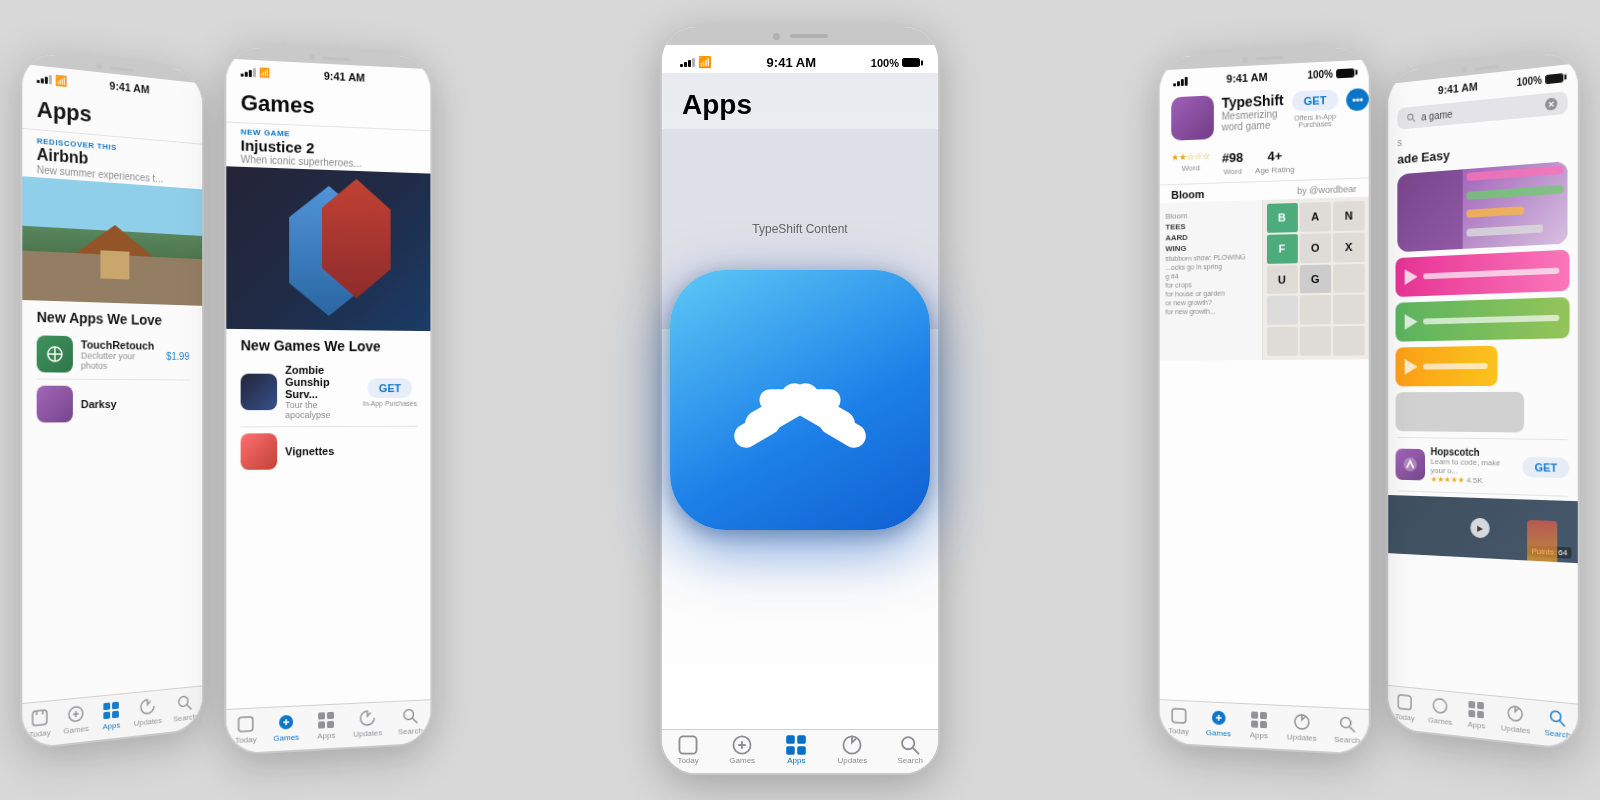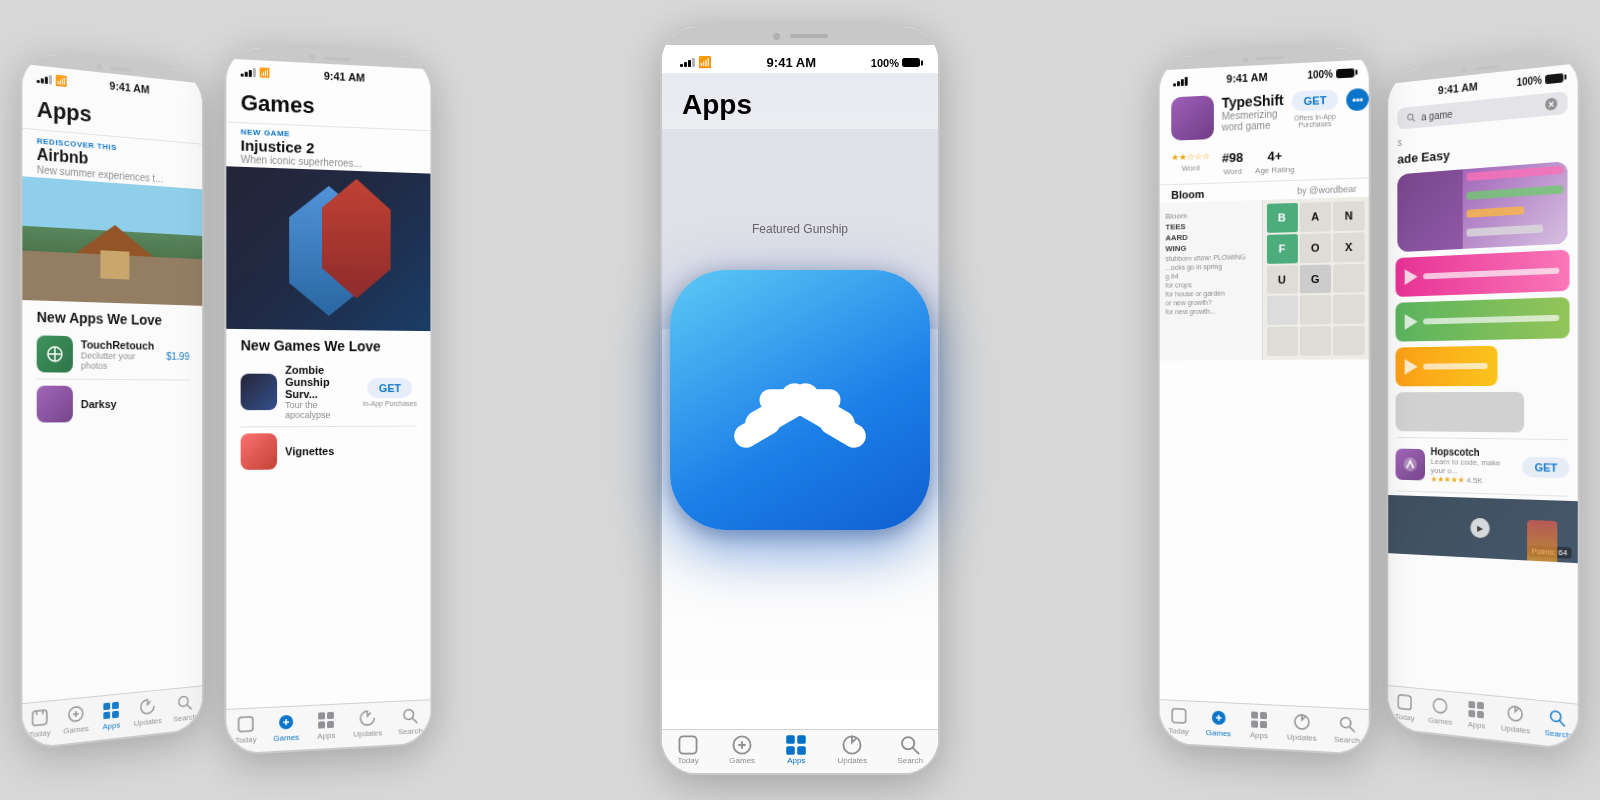--- a/index.html
+++ b/index.html
@@ -691,21 +691,21 @@
             </div>
         </div>
       </div>
 
       <div class="scroll-content" style="background:linear-gradient(180deg,#e8eaf0 0%,#f5f5f5 30%,#fff 100%);">
 
         <div style="padding:16px 20px 8px;">
           <div style="font-size:28px;font-weight:700;color:#000;">Apps</div>
         </div>
         <div style="background:#e0e0e8;height:200px;margin:0;display:flex;align-items:center;justify-content:center;">
-          <div style="text-align:center;color:#666;font-size:12px;">Featured Gunship</div>
+          <div style="text-align:center;color:#666;font-size:12px;">TypeShift Content</div>
         </div>
       </div>
       <div class="tab-bar">
         <div class="tab-item">
           <div class="tab-icon">
             <svg width="22" height="22" viewBox="0 0 18 18">
                 <rect x="2" y="2" width="14" height="14" rx="3" fill="none" stroke="#8e8e93" stroke-width="1.5"></rect>
               </svg>
           </div>
           <span class="tab-label">Today</span>

